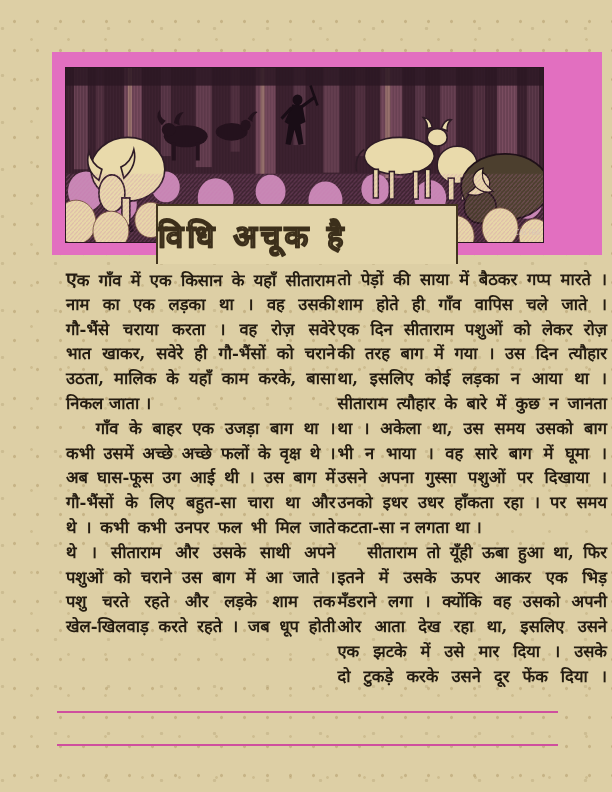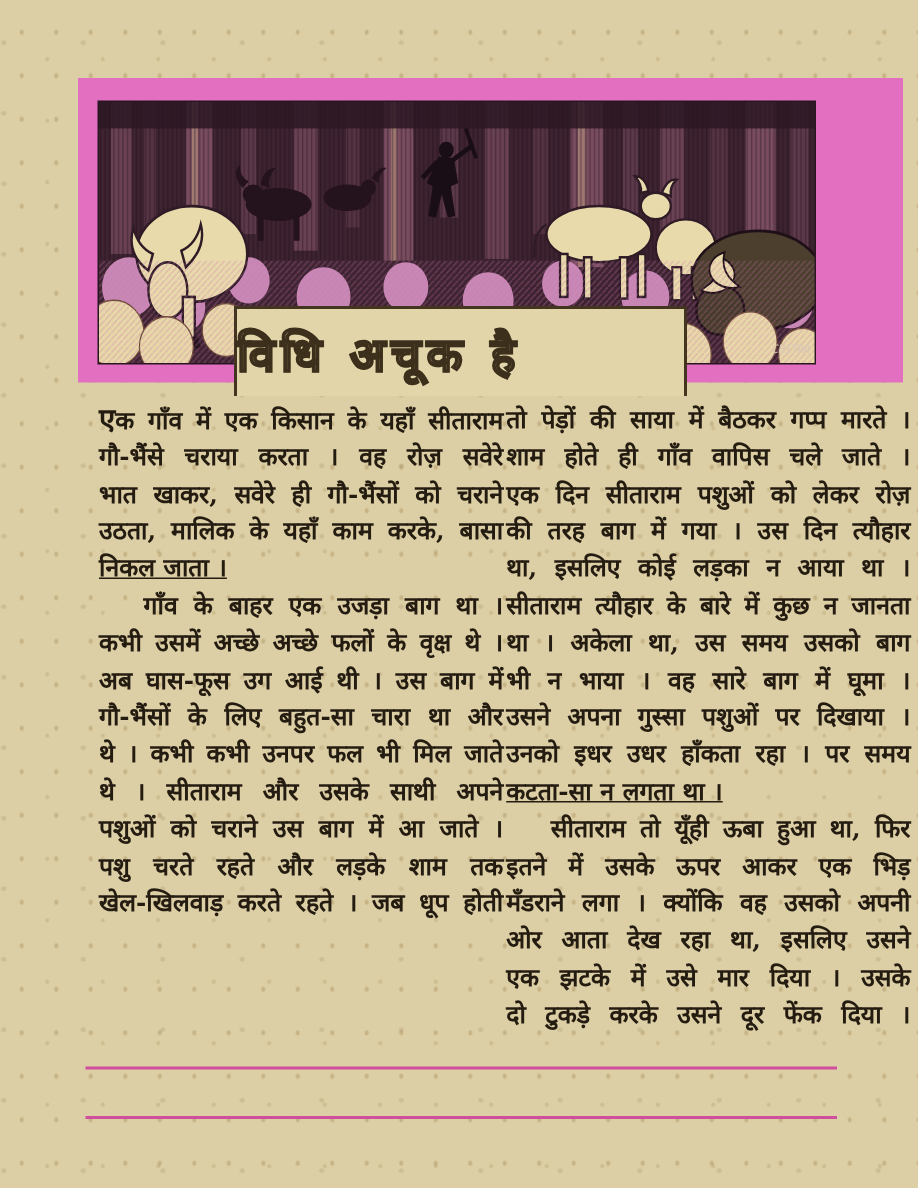--- a/index.html
+++ b/index.html
@@ -44,21 +44,21 @@
     color:#241c11;
     margin-left:30px;
   }
   .col{flex:1 1 0;min-width:0;}
   .para{margin:0;}
   .para.indent .line:first-child{text-indent:1.8em;}
   .line{
     text-align:justify;text-align-last:justify;
     white-space:normal;height:24.8px;overflow:visible;
   }
-  .line.no-just{text-align:center;text-align-last:left;text-decoration:underline;}
+  .line.no-just{text-align:center;text-align-last:left;}
   .col-left .para:first-child .line:first-child::first-letter{
     font-weight:900;font-size:1.18em;
   }
   .rule{
     position:absolute;left:57px;width:501px;height:2px;background:#cf4f9e;
   }
   .rule-top{top:711px;}
   .rule-bottom{top:744px;}
   .footer-author{
     position:absolute;left:0;top:715px;width:612px;
@@ -196,20 +196,21 @@
   </div>
 
   <div class="title-box">
     <span class="title-text">विधि अचूक है</span>
   </div>
 
   <div class="columns">
     <div class="col col-left">
         <div class="para">
           <div class="line">एक गाँव में एक किसान के यहाँ सीताराम</div>
+          <div class="line">नाम का एक लड़का था ।  वह उसकी</div>
           <div class="line">गौ-भैंसे चराया करता ।  वह रोज़ सवेरे</div>
           <div class="line">भात खाकर, सवेरे ही गौ-भैंसों को चराने</div>
           <div class="line">उठता, मालिक के यहाँ काम करके, बासा</div>
           <div class="line no-just">निकल जाता ।</div>
         </div>
         <div class="para indent">
           <div class="line">गाँव के बाहर एक उजड़ा बाग था ।</div>
           <div class="line">कभी उसमें अच्छे अच्छे फलों के वृक्ष थे ।</div>
           <div class="line">अब घास-फूस उग आई थी ।  उस बाग में</div>
           <div class="line">गौ-भैंसों के लिए बहुत-सा चारा था और</div>

